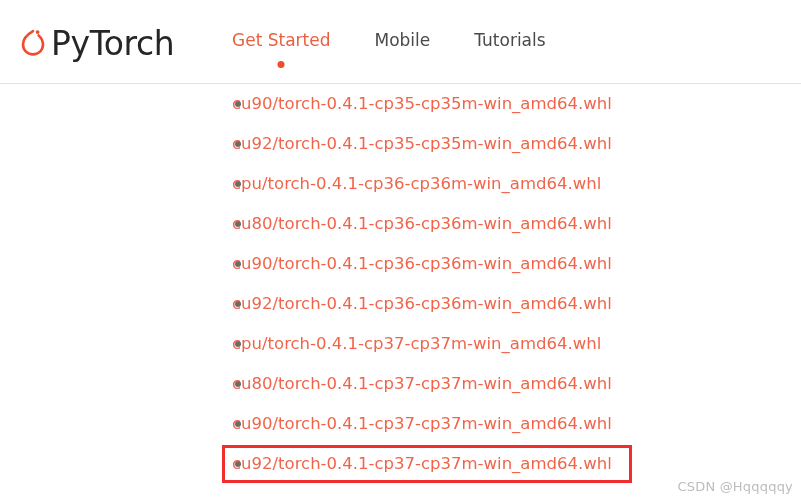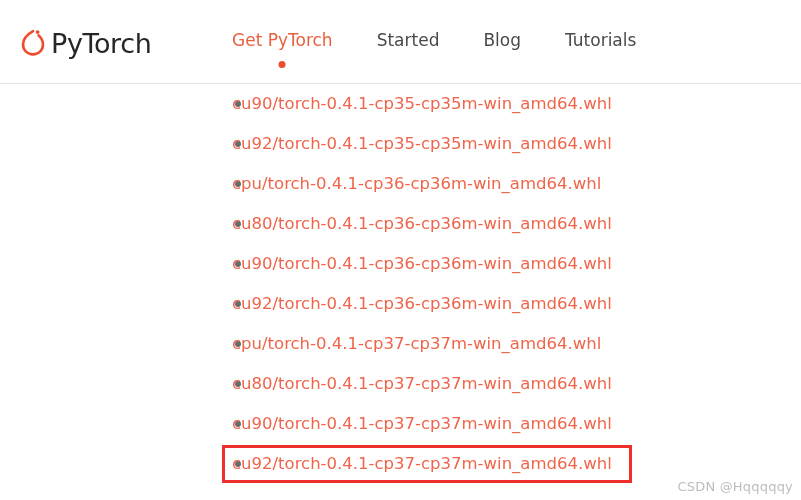--- a/index.html
+++ b/index.html
@@ -35,21 +35,21 @@
     align-items: center;
     height: 38px;
   }
   #brand .logo-mark {
     width: 26px;
     height: 30px;
     display: block;
     margin-right: 5px;
   }
   #brand .brand-text {
-    font-size: 27px;
+    font-size: 33px;
     color: #262626;
     letter-spacing: -0.4px;
     font-family: "DejaVu Sans", sans-serif;
     font-weight: 400;
     line-height: 1;
     position: relative;
     top: 1px;
   }
 
   #primary-nav {
@@ -164,32 +164,29 @@
         <path d="M13 4.2 C6.4 8.0 3.0 12.0 3.0 17.6 C3.0 23.3 7.5 27.4 13 27.4 C18.5 27.4 23 23.3 23 17.6 C23 13.9 21.4 11.0 18.6 8.4" fill="none" stroke="#ee4c2c" stroke-width="2.6" stroke-linecap="round"></path>
         <circle cx="17.6" cy="5.1" r="1.9" fill="#ee4c2c"></circle>
       </svg>
     </span>
     <span class="brand-text">PyTorch</span>
   </a>
 
   <nav id="primary-nav">
 
     <a class="nav-item active">
-      <span class="nav-label">Get PyTorch</span>
+      <span class="nav-label">Get Started</span>
       <span class="active-dot"></span>
     </a>
 
 
     <a class="nav-item">
-      <span class="nav-label">Started</span>
+      <span class="nav-label">Mobile</span>
     </a>
 
-    <a class="nav-item">
-      <span class="nav-label">Blog</span>
-    </a>
 
     <a class="nav-item">
       <span class="nav-label">Tutorials</span>
     </a>
 
   </nav>
 </div>
 
 <ul id="wheel-list">
   <li class="wheel-item">

